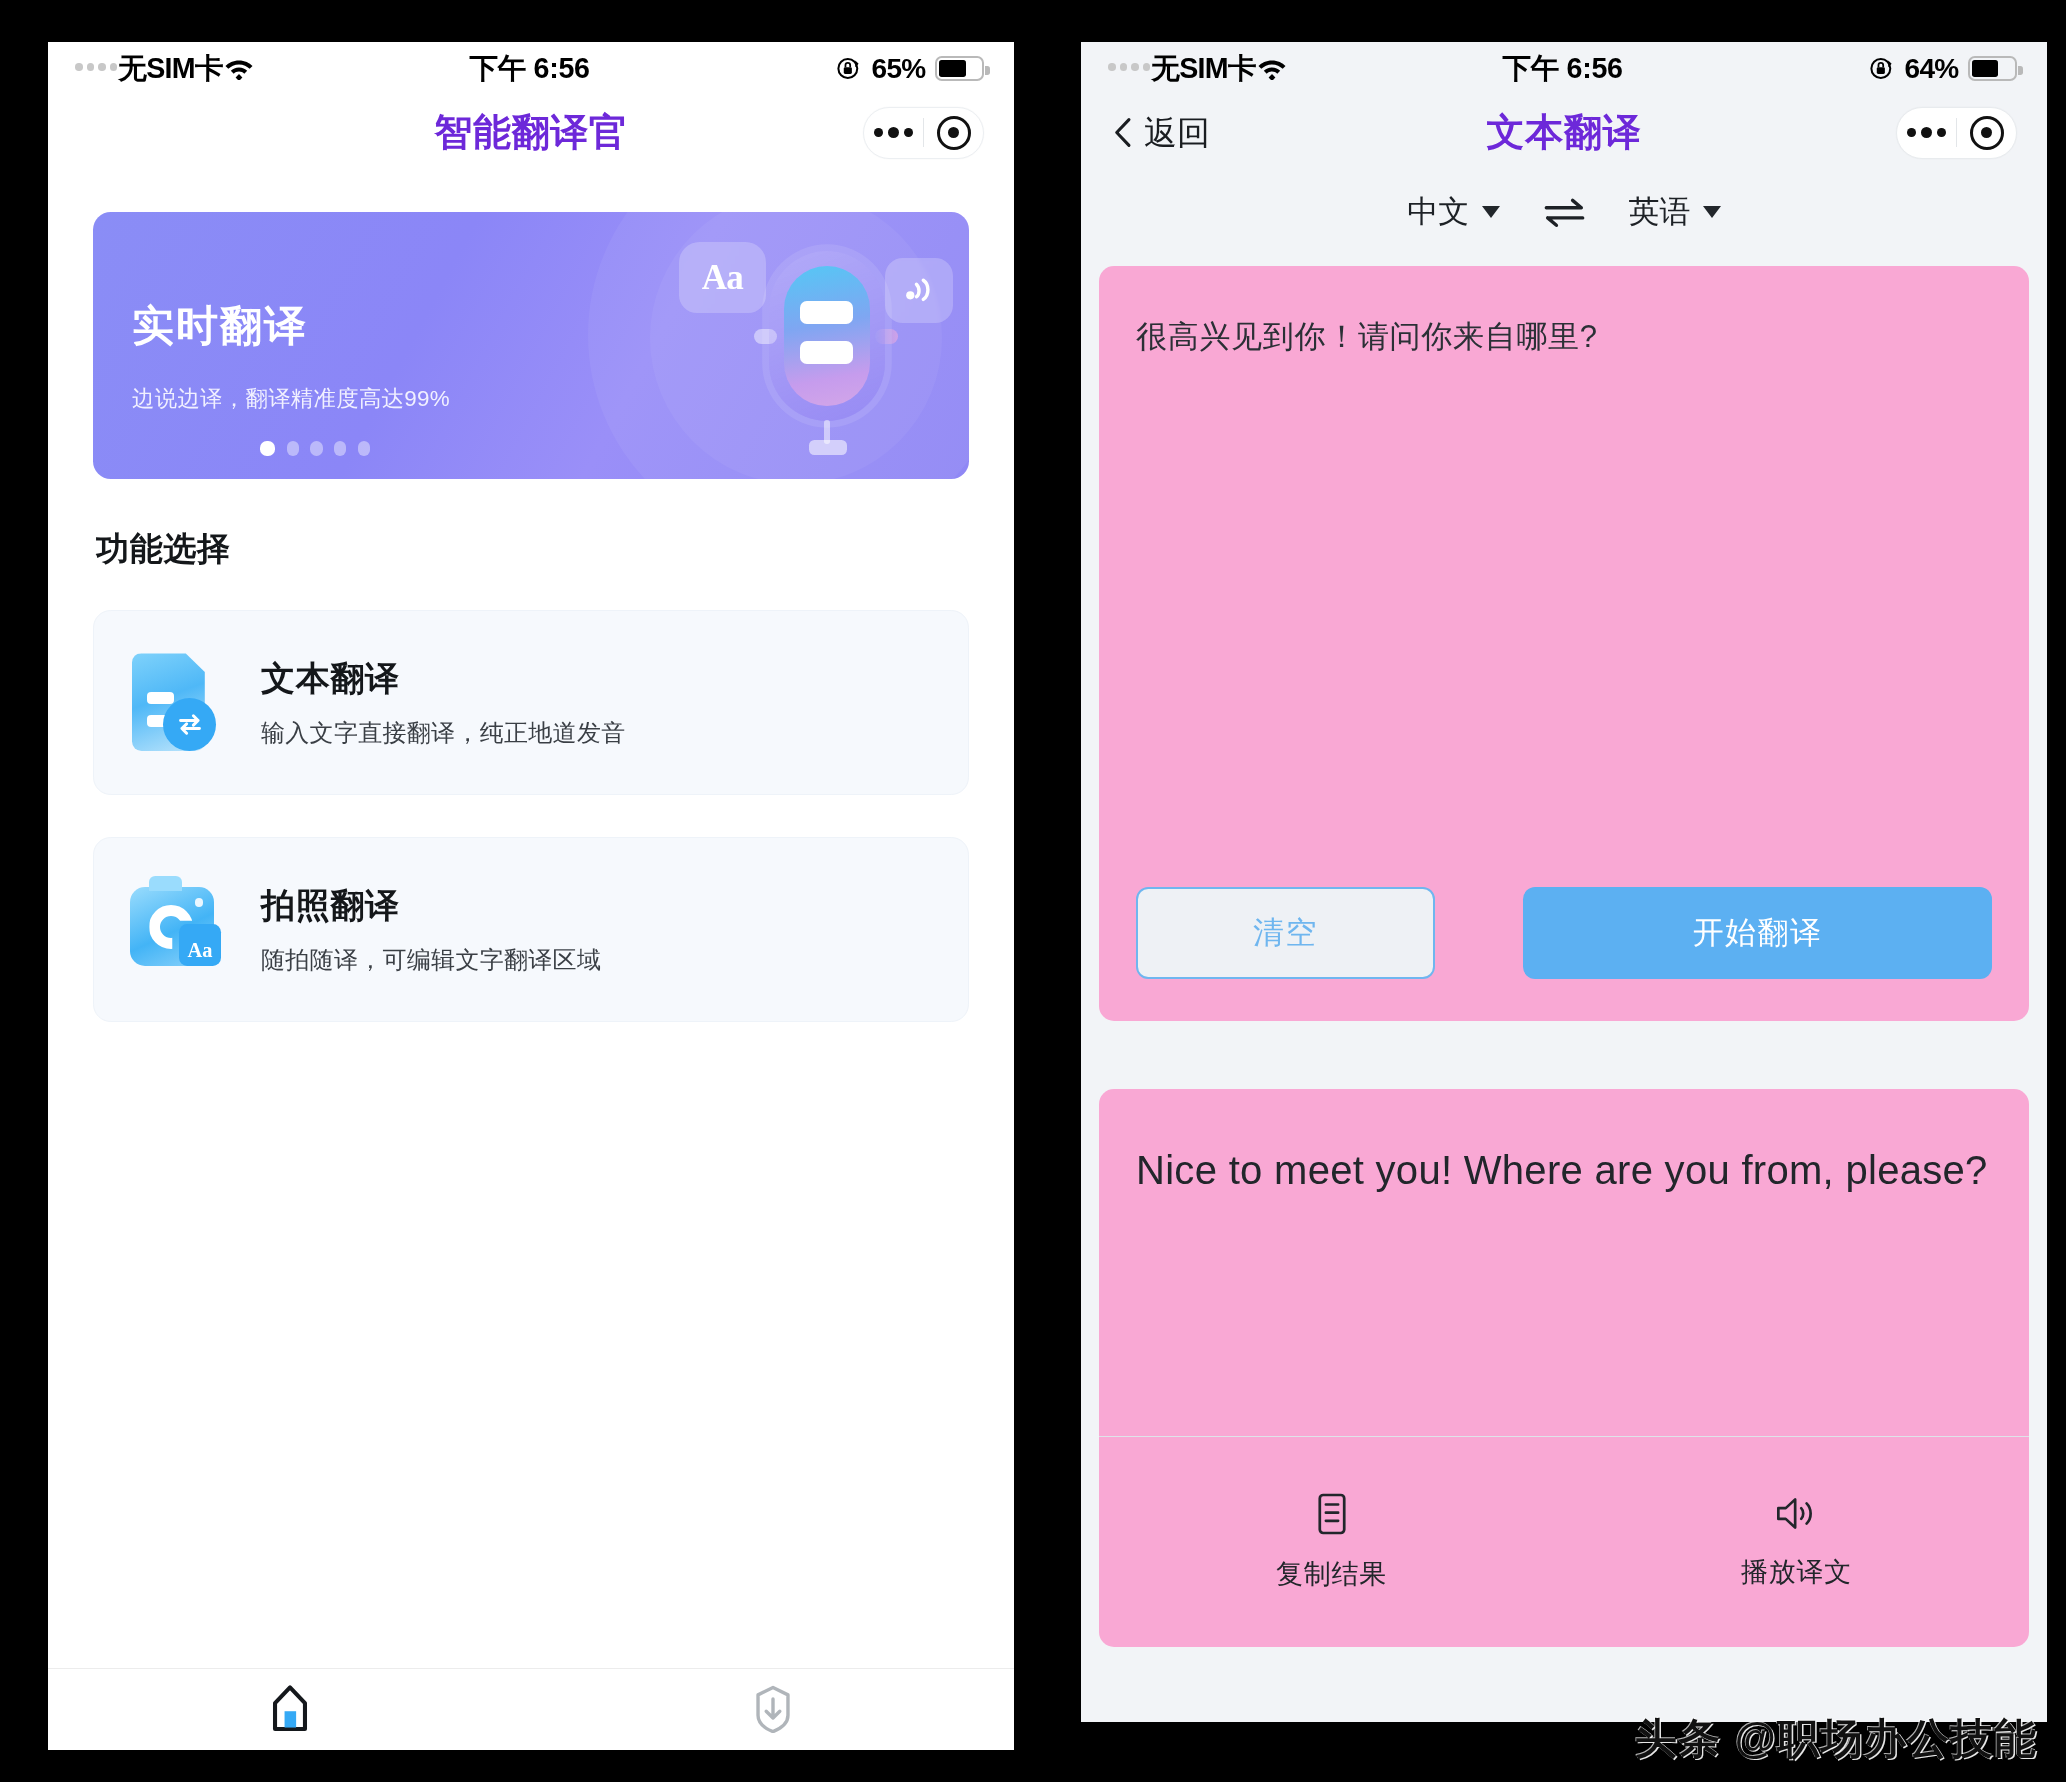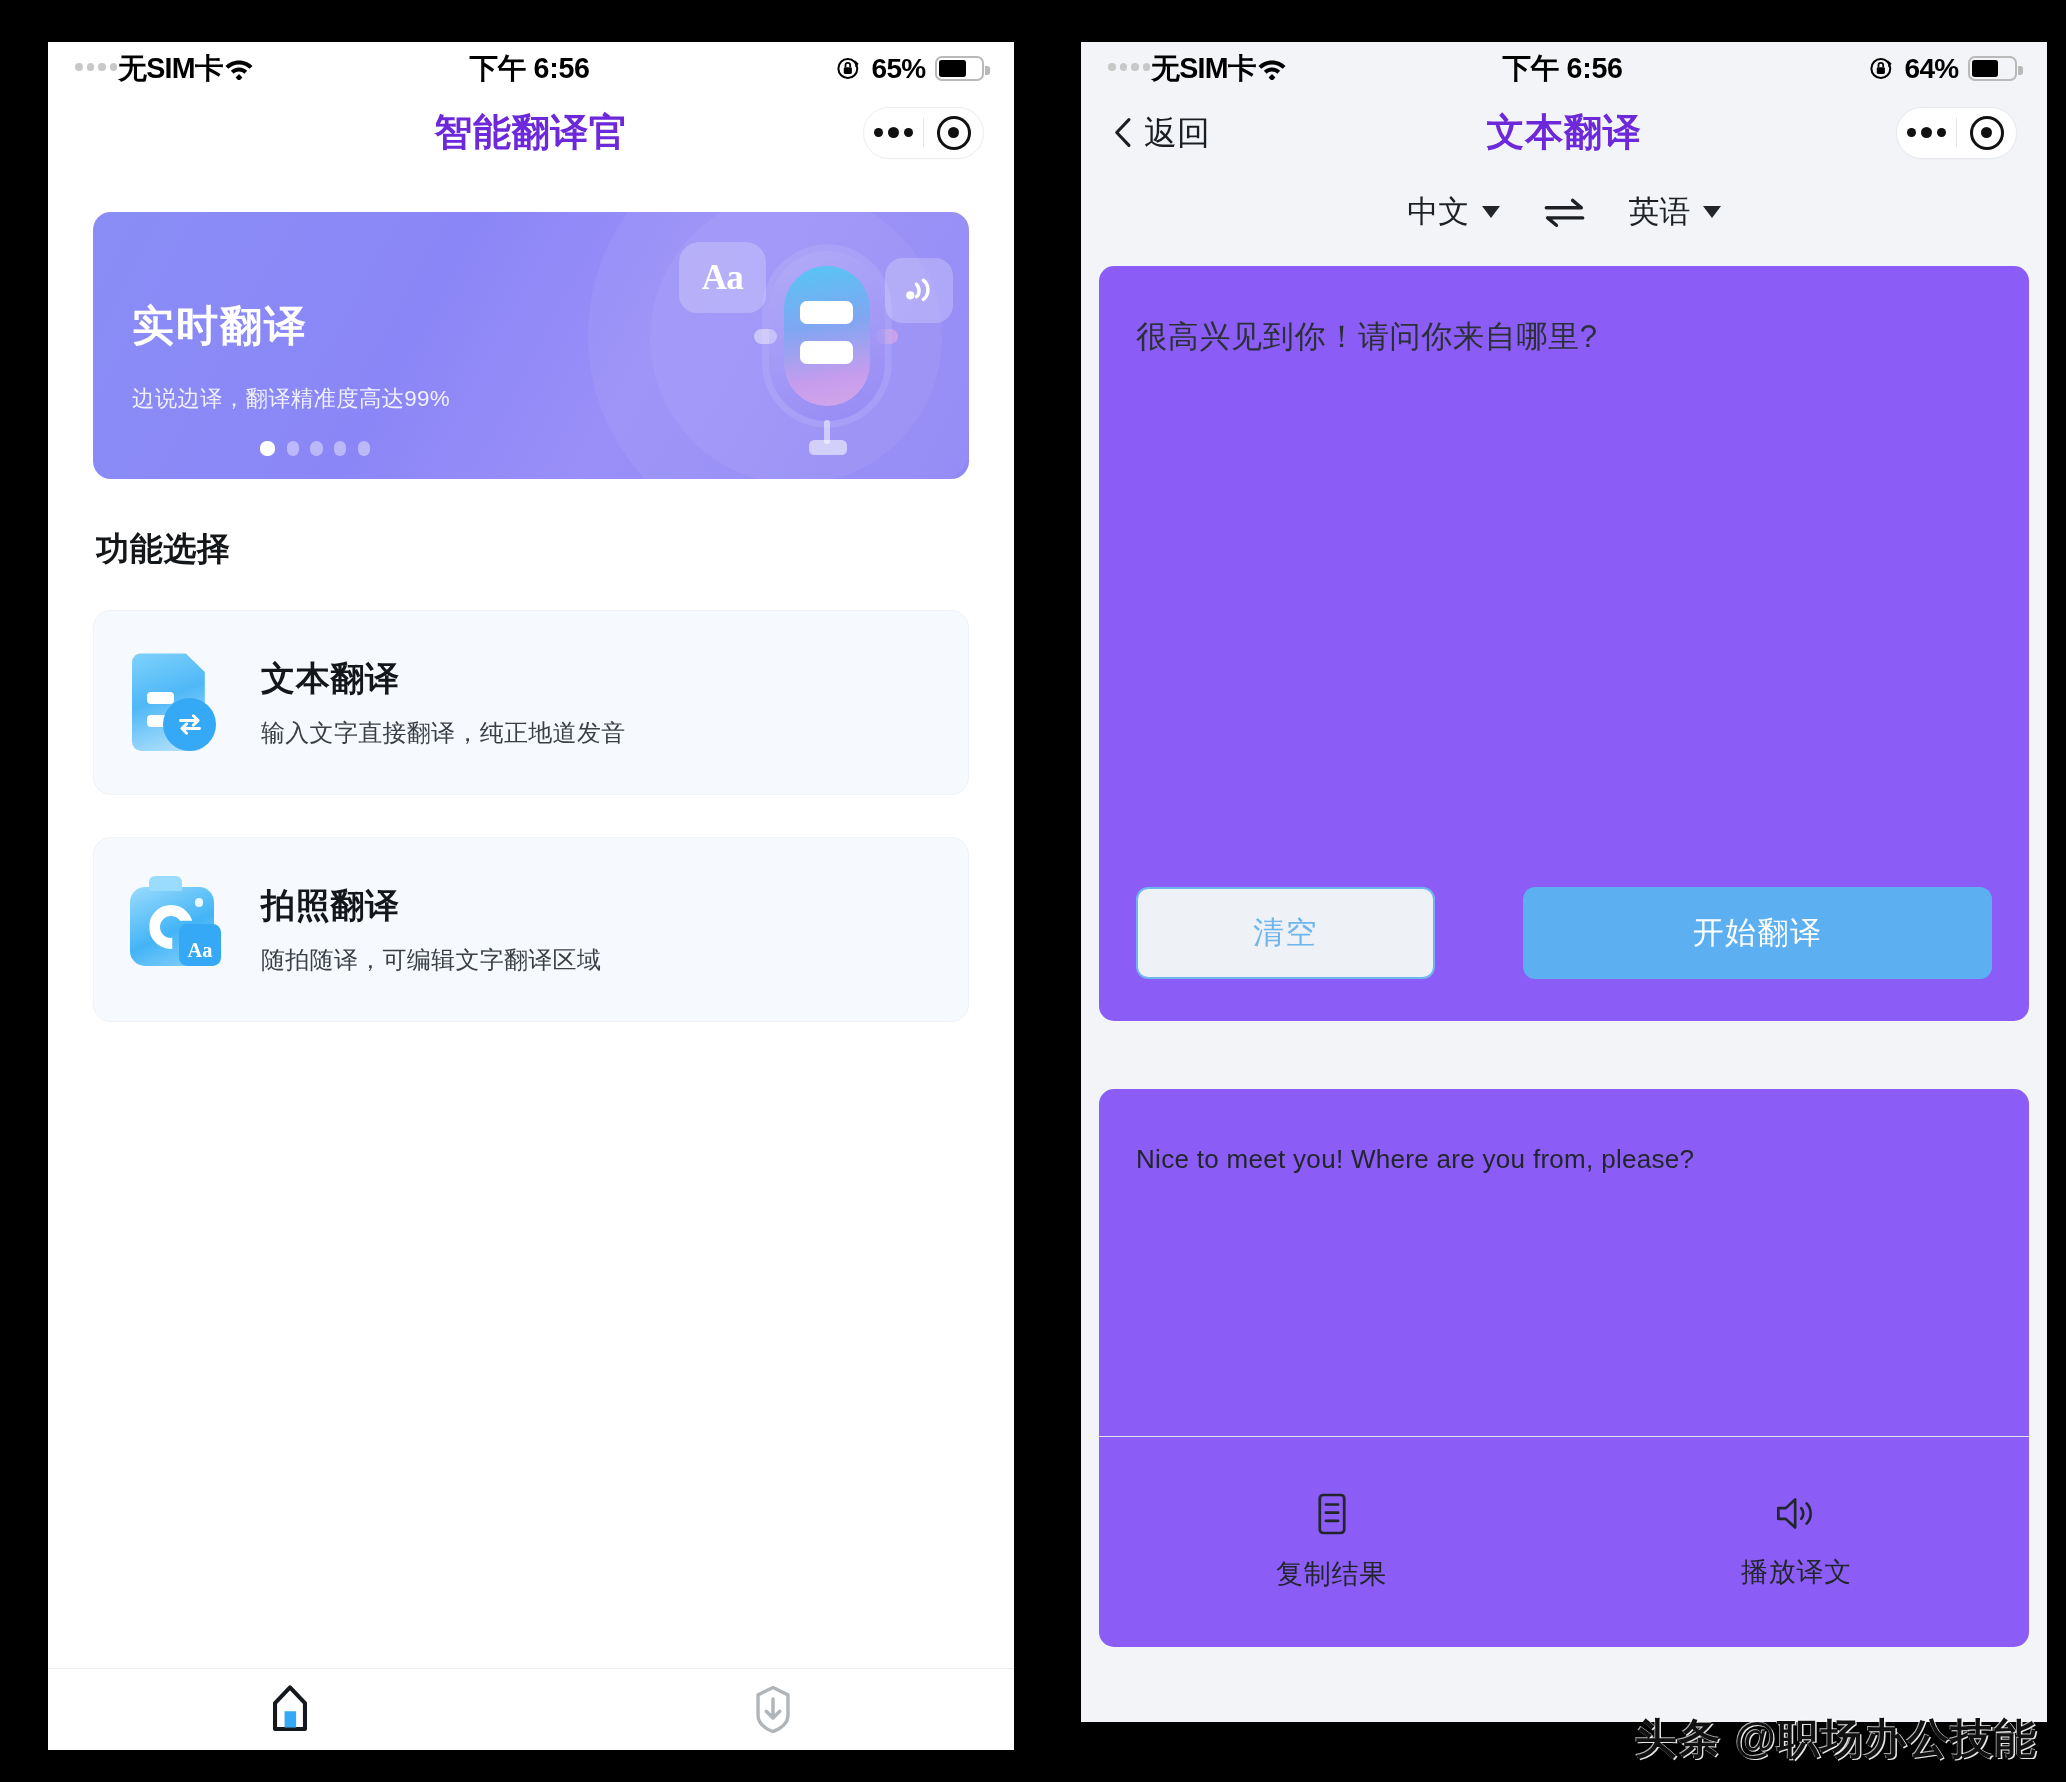--- a/index.html
+++ b/index.html
@@ -197,34 +197,34 @@
 
   .lang-row {
     display:flex; align-items:center; justify-content:center; gap:42px;
     height: 84px;
   }
   .lang-pick { display:flex; align-items:center; gap:12.2px; font-size:31px; color:#1d2126; }
   .tri-down { width:0; height:0; border-left:9.5px solid transparent; border-right:9.5px solid transparent;
               border-top:12.2px solid #22262b; display:block; }
   .swap-ico { width:45px; height:31px; }
 
-  .card { background:#8b5cf6; border-radius:15px; }
+  .card { background:#f9a8d4; border-radius:15px; }
   .card-input { margin-top: 12.2px; height: 755px; position:relative; padding: 48px 37px 0 37px; }
   .input-text { font-size:31px; color:#2b3036; letter-spacing:0.7px; line-height:1.5; }
   .btn-row { position:absolute; left:37px; right:37px; bottom:42px; display:flex; gap:88px; }
   .btn {
     height: 92px; border-radius:12.2px;
     display:flex; align-items:center; justify-content:center;
     font-size:31px; letter-spacing:1.4px;
   }
   .btn-clear { flex: 0 0 299px; border:2px solid #6fb6ef; color:#6fb6ef; background:#eef1f5; }
   .btn-go { flex: 1 1 auto; background:#5cb0f2; color:#fff; font-weight:500; }
 
   .card-result { margin-top: 68px; height: 558px; position:relative; padding: 49px 37px 0 37px; }
-  .result-text { font-size:26px; color:#22262b; line-height:1.62; letter-spacing:0.3px; }
+  .result-text { font-size:40px; color:#22262b; line-height:1.62; letter-spacing:0.3px; }
   .result-actions {
     position:absolute; left:0; right:0; bottom:0; height:211px;
     border-top:1.4px solid #dfe3e9; display:flex; align-items:center;
   }
   .res-act { flex:1; display:flex; flex-direction:column; align-items:center; gap:20.4px; }
   .res-label { font-size:27px; color:#22262b; letter-spacing:0.7px; }
 
   .watermark {
     position:absolute; right:28.6px; bottom:16.3px;
     font-size:42px; font-weight:700; color:#111; letter-spacing:1.4px;

